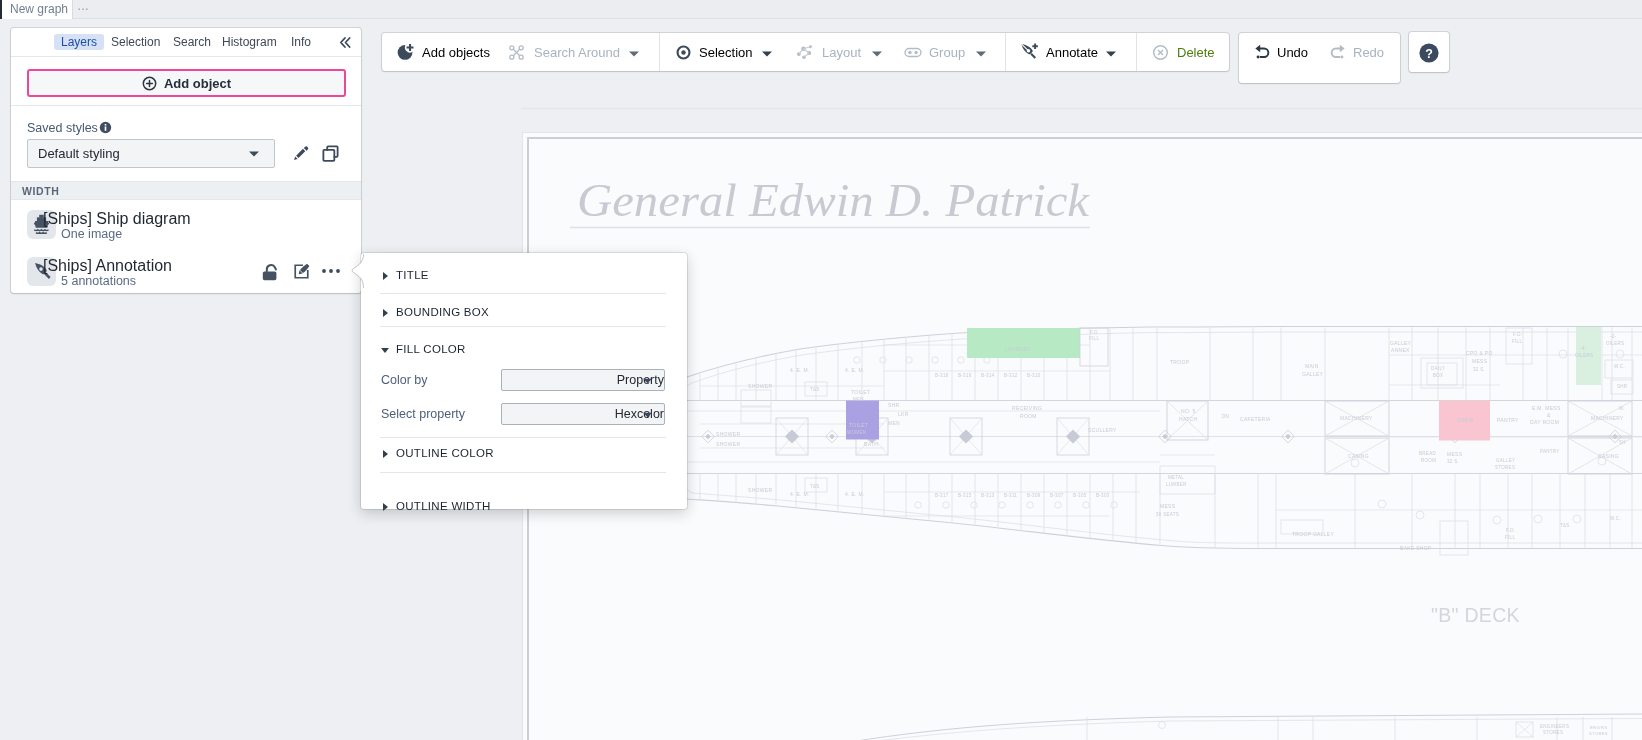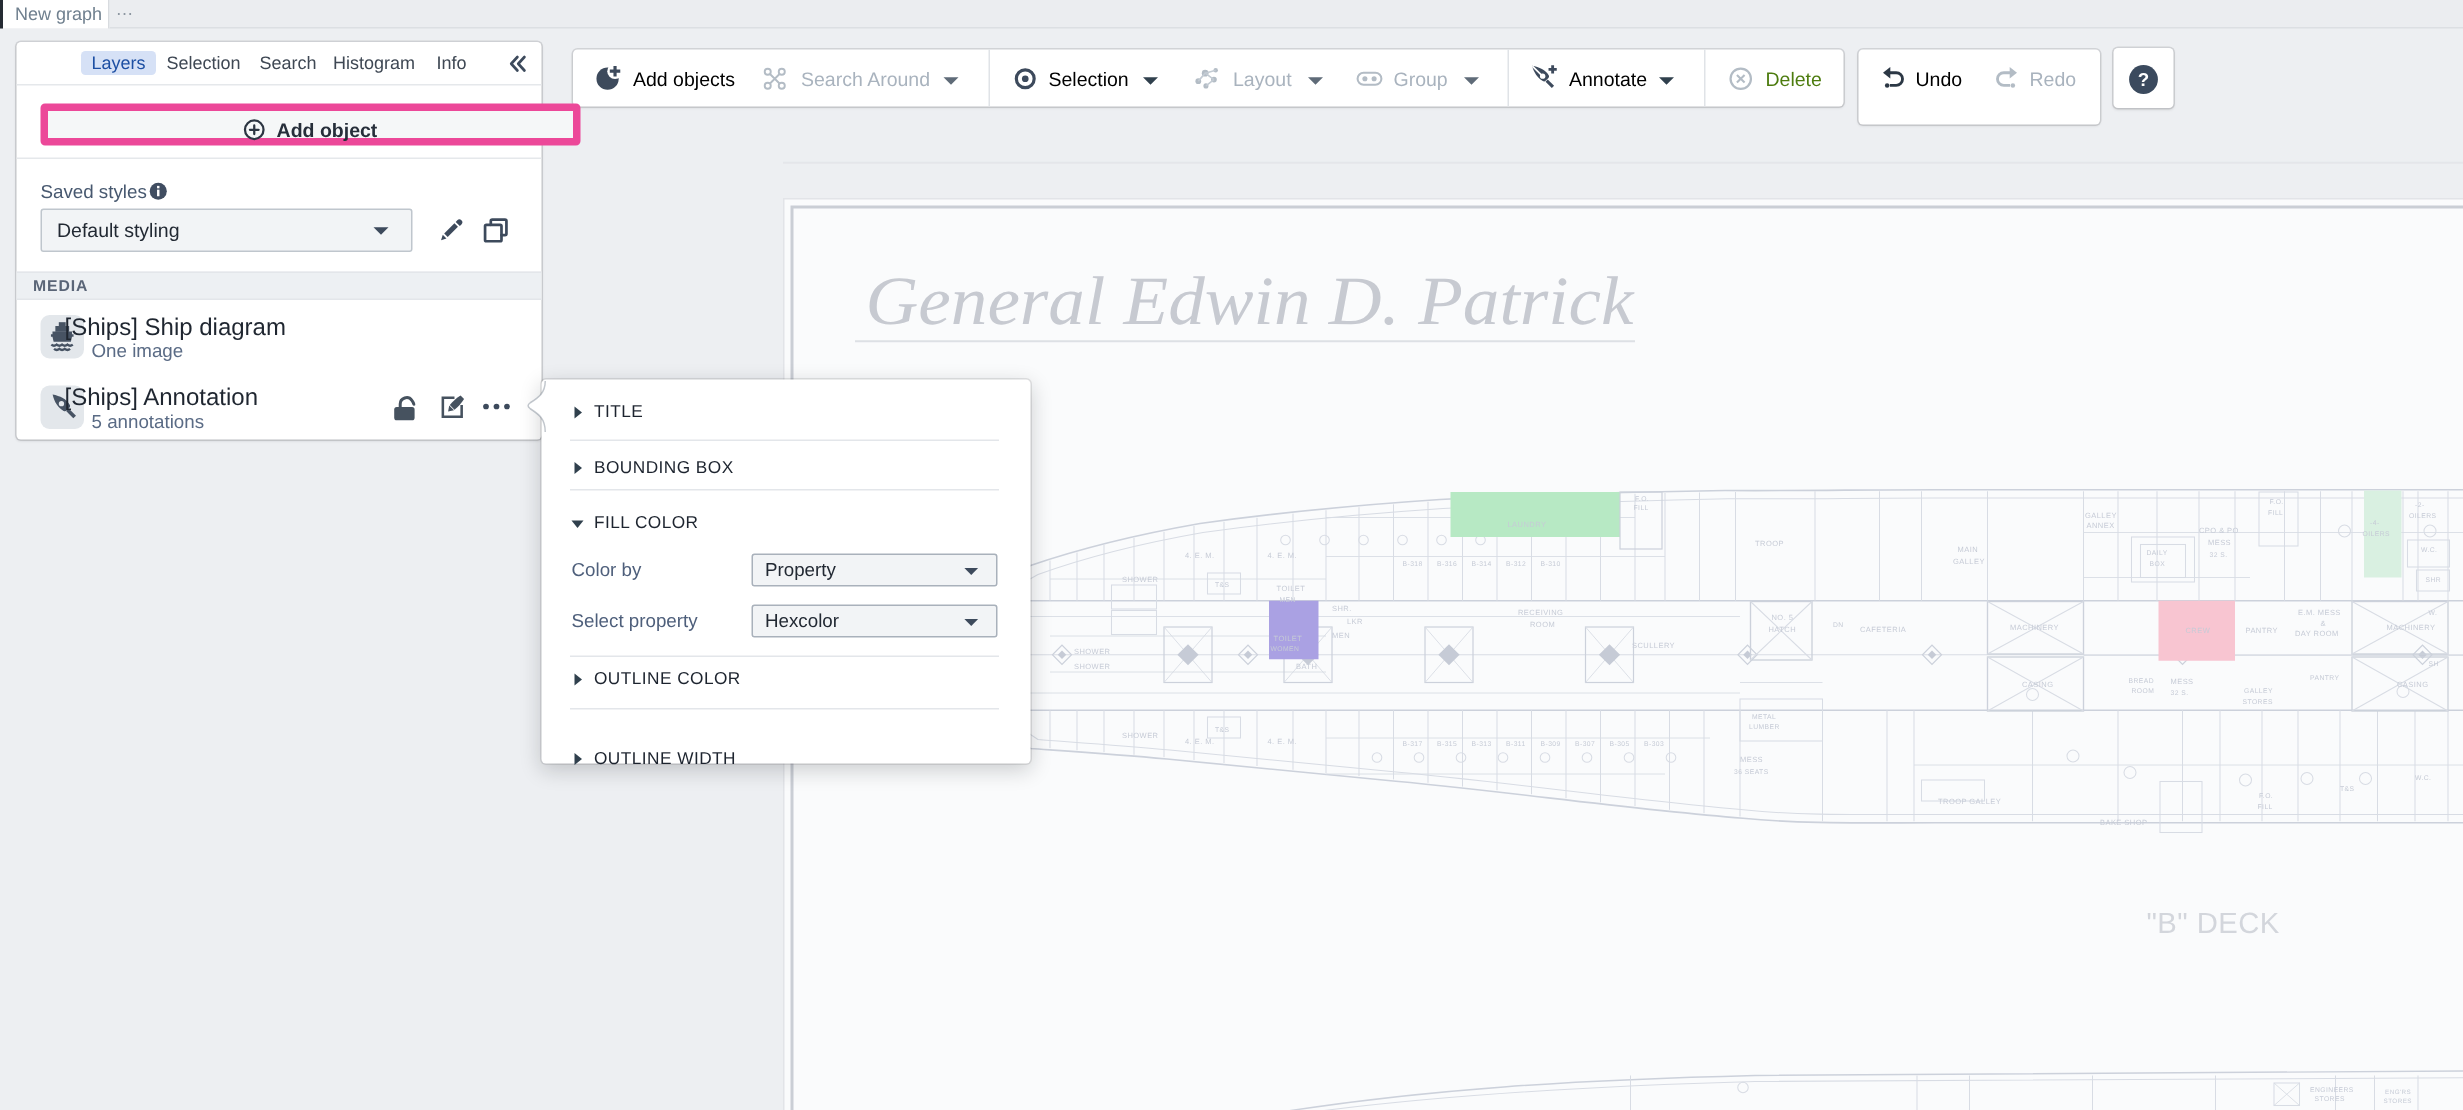--- a/index.html
+++ b/index.html
@@ -14,34 +14,34 @@
 #tabbar .dots { position:absolute; left:77px; top:0; font-size:12px; color:#8d97a1; line-height:13px; letter-spacing:1px;}
 
 
 #panel { left:11px; top:28px; width:350px; height:265px; background:#fff; border-radius:3px;
   box-shadow:0 0 0 1px rgba(17,20,24,.12), 0 1px 2px rgba(17,20,24,.12); }
 #ptabs { position:relative; height:29px; border-bottom:1px solid #e5e8eb; font-size:12px; color:#3f4854; }
 #ptabs span { position:absolute; top:7px; }
 #ptabs .active { background:#d6e1f6; color:#1d4fa3; border-radius:3px; padding:1px 7px; top:6px; }
 .collapse { position:absolute; right:8px; top:7px; width:15px; height:15px; }
 #addwrap { position:relative; height:49px; border-bottom:1px solid #e5e8eb; }
-#addbtn { position:absolute; left:16px; top:12px; width:360px; height:28px; background:#f5f7f8; border:5px solid #ec4899; border-radius:3px; text-align:center; font-size:13px; font-weight:bold; color:#262e3a; line-height:26px; }
+#addbtn { position:absolute; left:16px; top:12px; width:319px; height:28px; background:#f5f7f8; border:2px solid #ec4899; border-radius:3px; text-align:center; font-size:13px; font-weight:bold; color:#262e3a; line-height:26px; }
 #savedstyles { position:relative; height:75px; }
 .lbl-ss { position:absolute; left:16px; top:15px; font-size:12.5px; color:#47586f; }
 .sel { background:#f2f4f6; border:1px solid #a9b1bb; border-radius:2px; position:absolute; font-size:12.5px; color:#222933; }
 #ss-sel { left:16px; top:33px; width:248px; height:29px; line-height:27px; padding-left:10px; font-size:13px; border-color:#bfc6cd; }
 #mediahdr { position:relative; height:19px; background:#edf0f3; border-top:1px solid #e3e6ea; border-bottom:1px solid #e3e6ea; font-size:10.5px; font-weight:bold; letter-spacing:.6px; color:#5a6577; line-height:18px; padding-left:11px; }
 .mrow { position:relative; height:47px; }
 .micon { position:absolute; left:16px; top:10px; width:29px; height:29px; background:#e3e7eb; border-radius:6px; }
 .mtitle { position:absolute; left:32px; top:10px; font-size:16px; color:#1f2630; }
 .msub { position:absolute; left:50px; top:27px; font-size:12.5px; color:#5a6b85; }
 
 
 #popover { left:361px; top:253px; width:326px; height:256px; background:#fff; border-radius:3px;
-  box-shadow:0 0 0 1px rgba(17,20,24,.10), 0 4px 14px rgba(17,20,24,.20); }
+  box-shadow:0 0 0 1px rgba(17,20,24,.10), 0 4px 14px rgba(17,20,24,.20);text-align:right; }
 .sec { position:absolute; left:19px; font-size:11.5px; color:#1d242f; letter-spacing:.3px; }
 .sec svg { vertical-align:-2px; margin-right:6px; }
 .pdiv { position:absolute; left:19px; width:286px; height:1px; background:#e3e6ea; }
 .plabel { position:absolute; left:20px; font-size:12.5px; color:#4e5f7b; }
 .psel { left:140px; width:164px; height:22px; line-height:20px; padding-left:8px; }
 
 
 .tbox { background:#fff; border-radius:3px; box-shadow:0 0 0 1px rgba(17,20,24,.12), 0 1px 2px rgba(17,20,24,.10); }
 #toolbar1 { left:382px; top:33px; width:847px; height:38px;padding-left:36px; }
 #toolbar2 { left:1239px; top:33px; width:161px; height:50px; }
@@ -468,21 +468,21 @@
       <svg style="position:absolute; left:281px; top:39px;" width="17" height="17" viewBox="0 0 16 16">
           <path d="M1.9 14.2 L3.0 10.8 L5.3 13.1 Z" fill="#3d4a5c"></path>
           <path d="M3.9 10.0 L10.3 3.6 L12.5 5.8 L6.1 12.2 Z" fill="#3d4a5c"></path>
           <path d="M11.1 2.8 L12.1 1.8 A1.8 1.8 0 0 1 14.7 4.4 L13.7 5.4 Z" fill="#3d4a5c"></path>
         </svg>
       <svg style="position:absolute; left:311px; top:39px;" width="17" height="17" viewBox="0 0 16 16" fill="none" stroke="#3d4a5c" stroke-width="1.7" stroke-linecap="round" stroke-linejoin="round">
           <rect x="1.3" y="4.6" width="10.3" height="10.3" rx="0.8"></rect>
           <path d="M4.9 4.6 V2.2 A0.9 0.9 0 0 1 5.8 1.3 H13.8 A0.9 0.9 0 0 1 14.7 2.2 V10.2 A0.9 0.9 0 0 1 13.8 11.1 H11.6"></path>
         </svg>
     </div>
-    <div id="mediahdr">MEDIA</div>
+    <div id="mediahdr">WIDTH</div>
     <div class="mrow">
       <div class="micon" id="shipicon">
           <svg style="position:absolute; left:4px; top:3px;" width="21" height="23" viewBox="0 0 16 18">
             <g fill="#475363">
               <rect x="6.2" y="1.4" width="3.6" height="2.4"></rect>
               <rect x="4.4" y="3.4" width="7.2" height="3"></rect>
               <path d="M2.9 6.2 H13.1 V7.7 H13.9 V9 H13.1 L12.5 11.6 H3.5 L2.9 9 H2.1 V7.7 H2.9 Z"></path>
               <path d="M2.3 13.1 q1.4 1.2 2.8 0 q1.4 1.2 2.8 0 q1.4 1.2 2.8 0 q1.4 1.2 2.8 0" stroke="#475363" stroke-width="1.2" fill="none"></path>
               <path d="M3.7 15.3 q1.4 1.2 2.8 0 q1.4 1.2 2.8 0 q1.4 1.2 2.8 0" stroke="#475363" stroke-width="1.2" fill="none"></path>
             </g>

